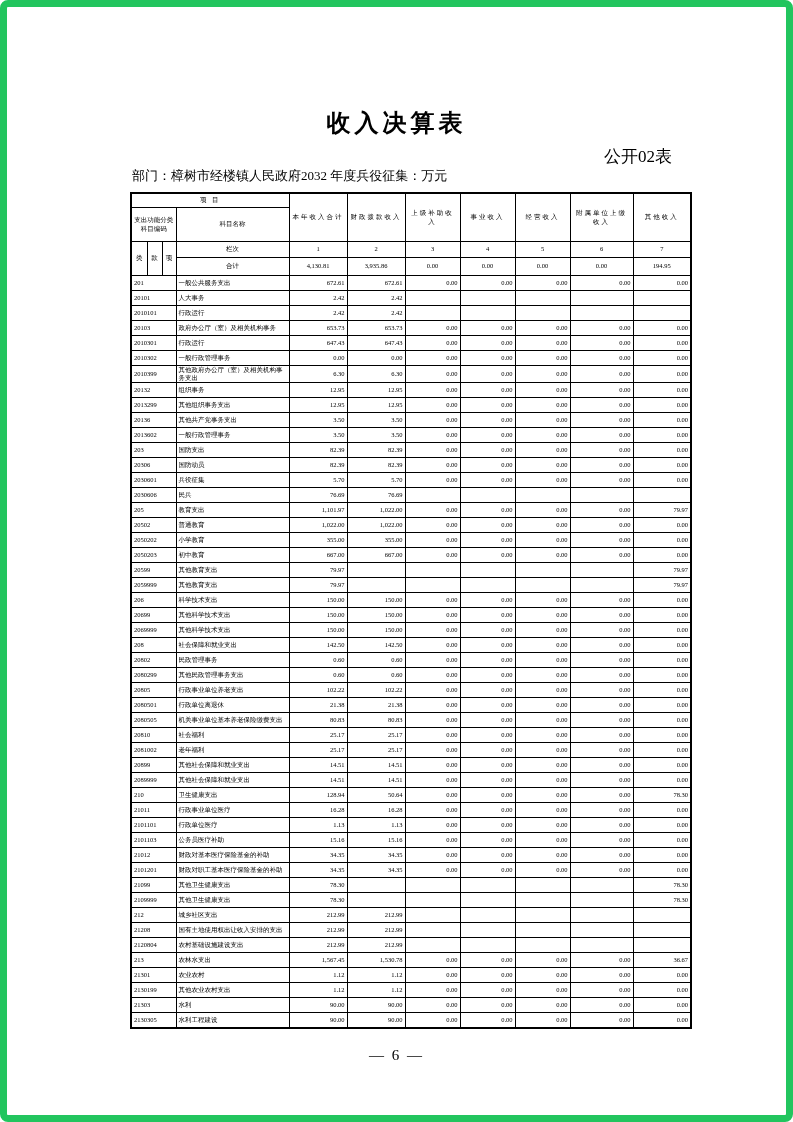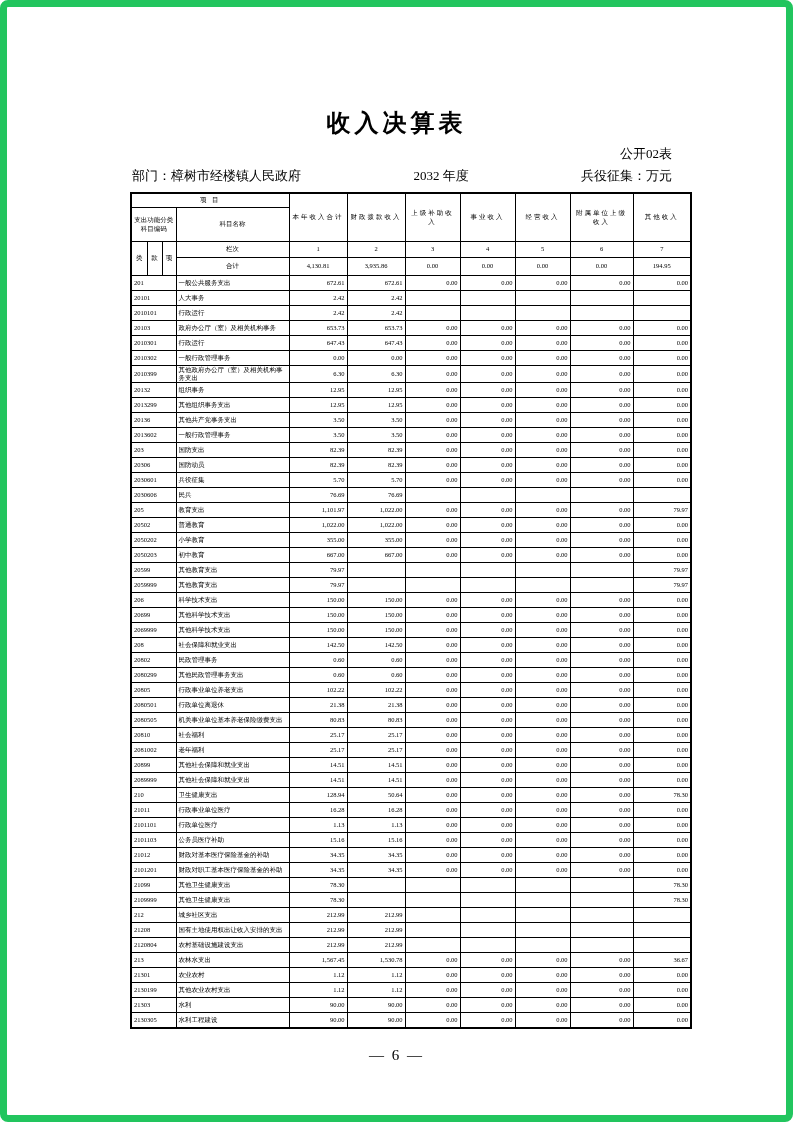--- a/index.html
+++ b/index.html
@@ -13,25 +13,25 @@
     border:7px solid #22c55e; border-radius:8px;
     box-sizing:border-box; background:#fff;
   }
   .doc-title {
     position:absolute; top:100px; left:0; width:100%;
     text-align:center; font-family:"Liberation Sans","DejaVu Sans",sans-serif;
     font-weight:bold; font-size:24px; letter-spacing:4px;
   }
   .table-tag {
     position:absolute; top:138px; left:125px; width:540px;
-    text-align:right; font-size:13px;
+    text-align:right; font-size:17px;
   }
   .meta-row {
     position:absolute; top:160px; left:125px; width:540px;
-    display:flex; justify-content:space-between; font-size:13px;
+    display:flex; font-size:13px;
   }
   table.income {
     position:absolute; left:123px; top:185px; width:560px;
     border-collapse:collapse; table-layout:fixed;
     border:2px solid #000;
   }
   table.income th, table.income td {
     border:1px solid #000; padding:0 2px; margin:0;
     font-size:6.5px; font-weight:normal; line-height:1.25;
     overflow:hidden; white-space:normal;

